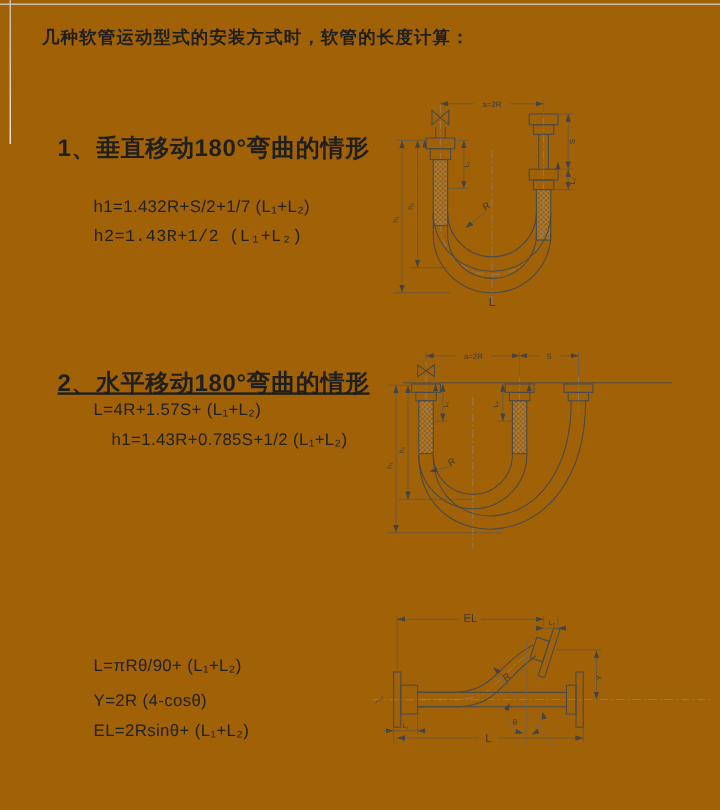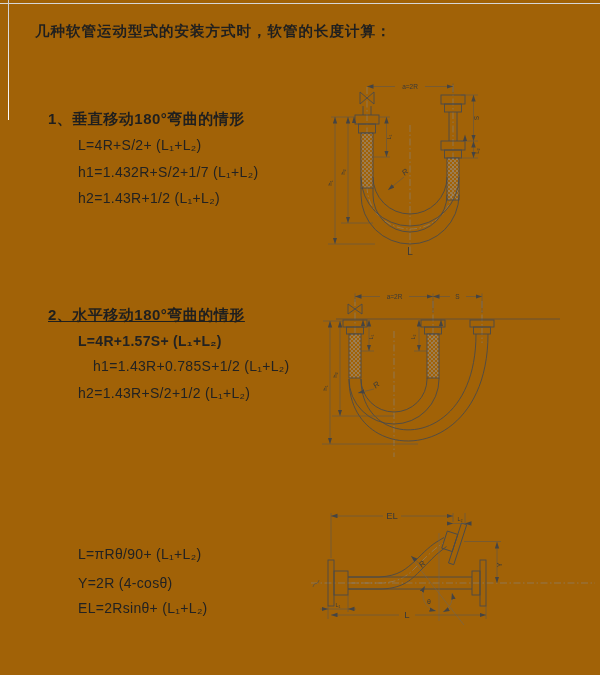--- a/index.html
+++ b/index.html
@@ -2,43 +2,41 @@
 <html><head>
 <meta charset="utf-8">
 <style>
   html,body{margin:0;padding:0;background:#e9e9e9;}
   #page{position:relative;width:600px;height:675px;background:#a16207;overflow:hidden;
         font-family:"Liberation Sans","DejaVu Sans",sans-serif;color:#1f1f1f;}
   .scan-top{position:absolute;left:0;top:3px;width:600px;height:1px;background:#d6d6d6;}
   .scan-left{position:absolute;left:8px;top:0;width:1px;height:120px;
              background:linear-gradient(#cfcfcf,#ffffff);}
   .title{position:absolute;left:35px;top:22px;font-size:14.5px;font-weight:bold;letter-spacing:1px;}
-  .sec-head{position:absolute;font-size:15px;font-weight:bold;letter-spacing:0.5px;}
+  .sec-head{position:absolute;font-size:20px;font-weight:bold;letter-spacing:0.5px;}
   .formula{position:absolute;font-size:14px;letter-spacing:0.3px;color:#222;}
   svg{position:absolute;}
   svg text{font-family:"Liberation Sans","DejaVu Sans",sans-serif;fill:#3a3a3a;}
 </style>
 </head>
 <body>
 
 <div id="page">
   <div class="scan-top"></div>
   <div class="scan-left"></div>
 
   <div class="title">几种软管运动型式的安装方式时，软管的长度计算：</div>
 
   <div class="sec-head" style="left:48px;top:110px;">1、垂直移动180°弯曲的情形</div>
-  <div class="formula" style="left:78px;top:137px;">L=4R+S/2+ (L₁+L₂)</div>
   <div class="formula" style="left:78px;top:164px;">h1=1.432R+S/2+1/7 (L₁+L₂)</div>
-  <div class="formula" style="left:78px;top:190px;">h2=1.43R+1/2 (L₁+L₂)</div>
+  <div class="formula" style="left:78px;top:190px;font-family:Liberation Mono, monospace;">h2=1.43R+1/2 (L₁+L₂)</div>
 
   <div class="sec-head" style="left:48px;top:306px;text-decoration:underline;">2、水平移动180°弯曲的情形</div>
-  <div class="formula" style="left:78px;top:333px;font-weight:bold;">L=4R+1.57S+ (L₁+L₂)</div>
+  <div class="formula" style="left:78px;top:333px;">L=4R+1.57S+ (L₁+L₂)</div>
   <div class="formula" style="left:93px;top:358px;">h1=1.43R+0.785S+1/2 (L₁+L₂)</div>
-  <div class="formula" style="left:78px;top:385px;">h2=1.43R+S/2+1/2 (L₁+L₂)</div>
 
   <div class="formula" style="left:78px;top:546px;">L=πRθ/90+ (L₁+L₂)</div>
   <div class="formula" style="left:78px;top:575px;">Y=2R (4-cosθ)</div>
   <div class="formula" style="left:78px;top:600px;text-align:right;">EL=2Rsinθ+ (L₁+L₂)</div>
 
   <svg style="left:315px;top:73px;" width="272" height="190" viewBox="0 0 272 190">
     <defs>
       <marker id="a1" markerWidth="7" markerHeight="5" refX="6.5" refY="2.2" orient="auto-start-reverse" markerUnits="userSpaceOnUse">
         <path d="M0,0 L6.5,2.2 L0,4.4 Z" fill="#444"></path>
       </marker>

